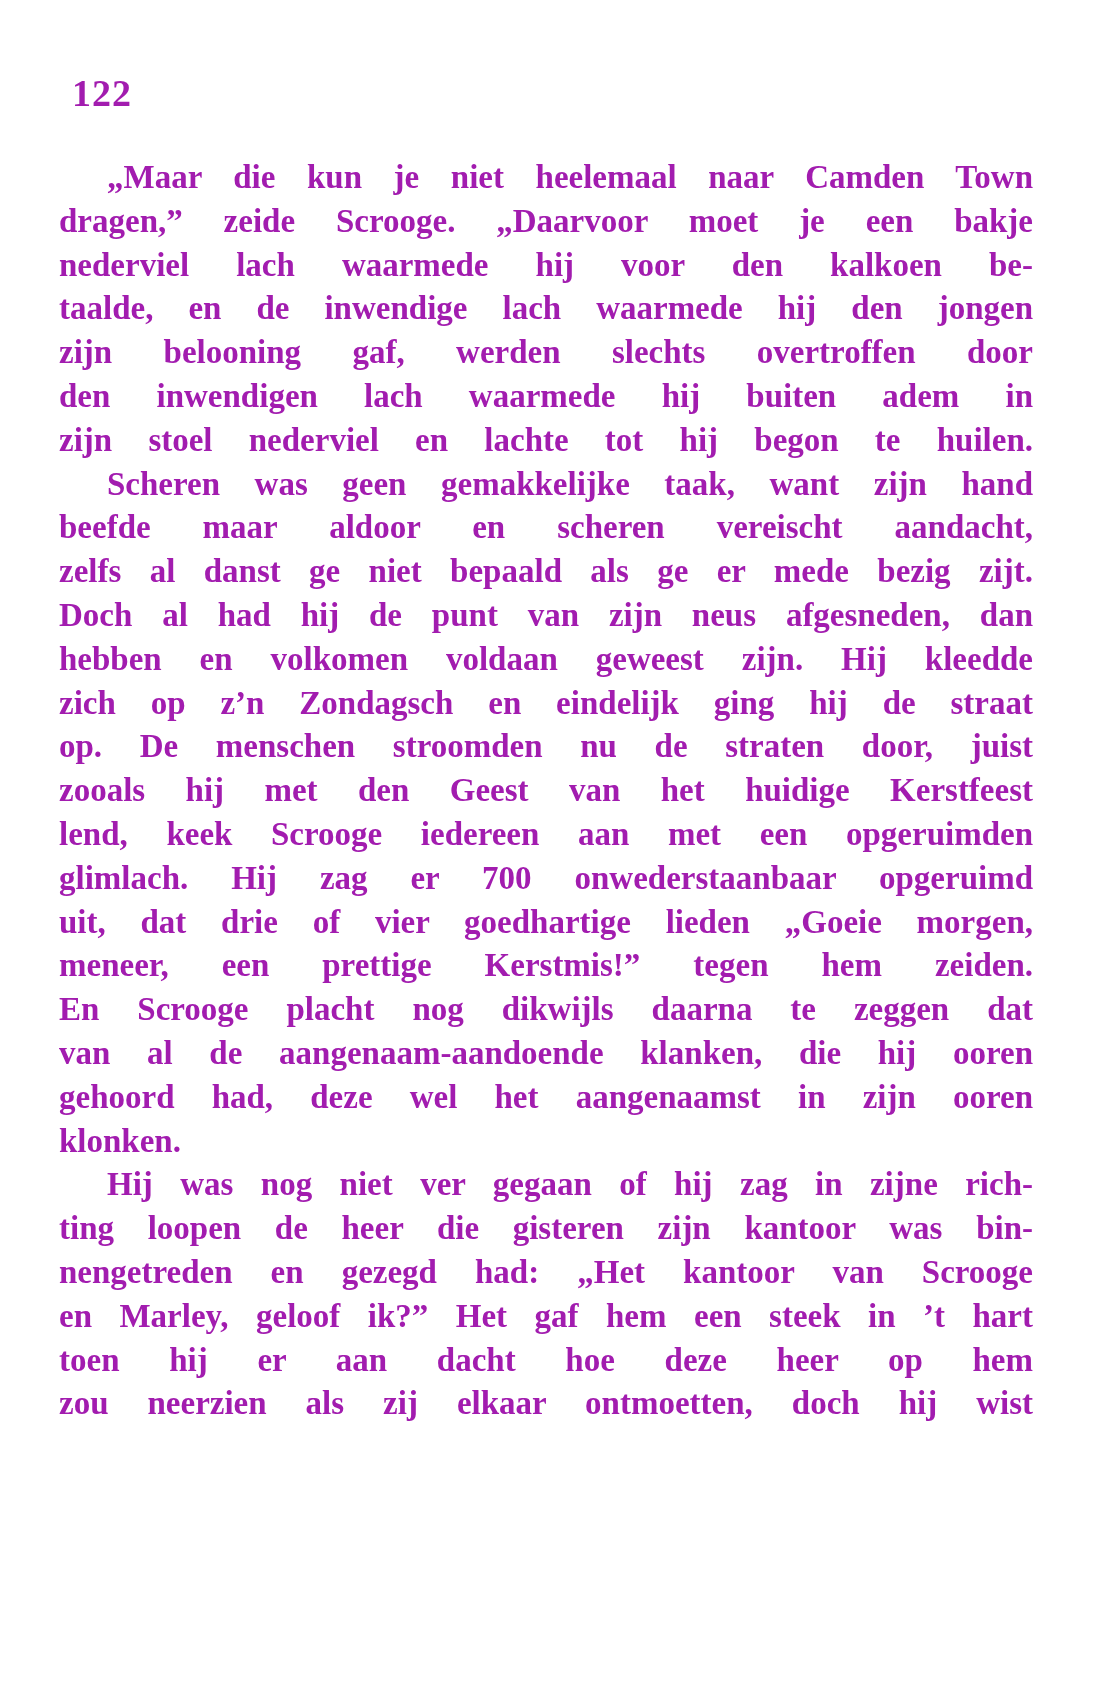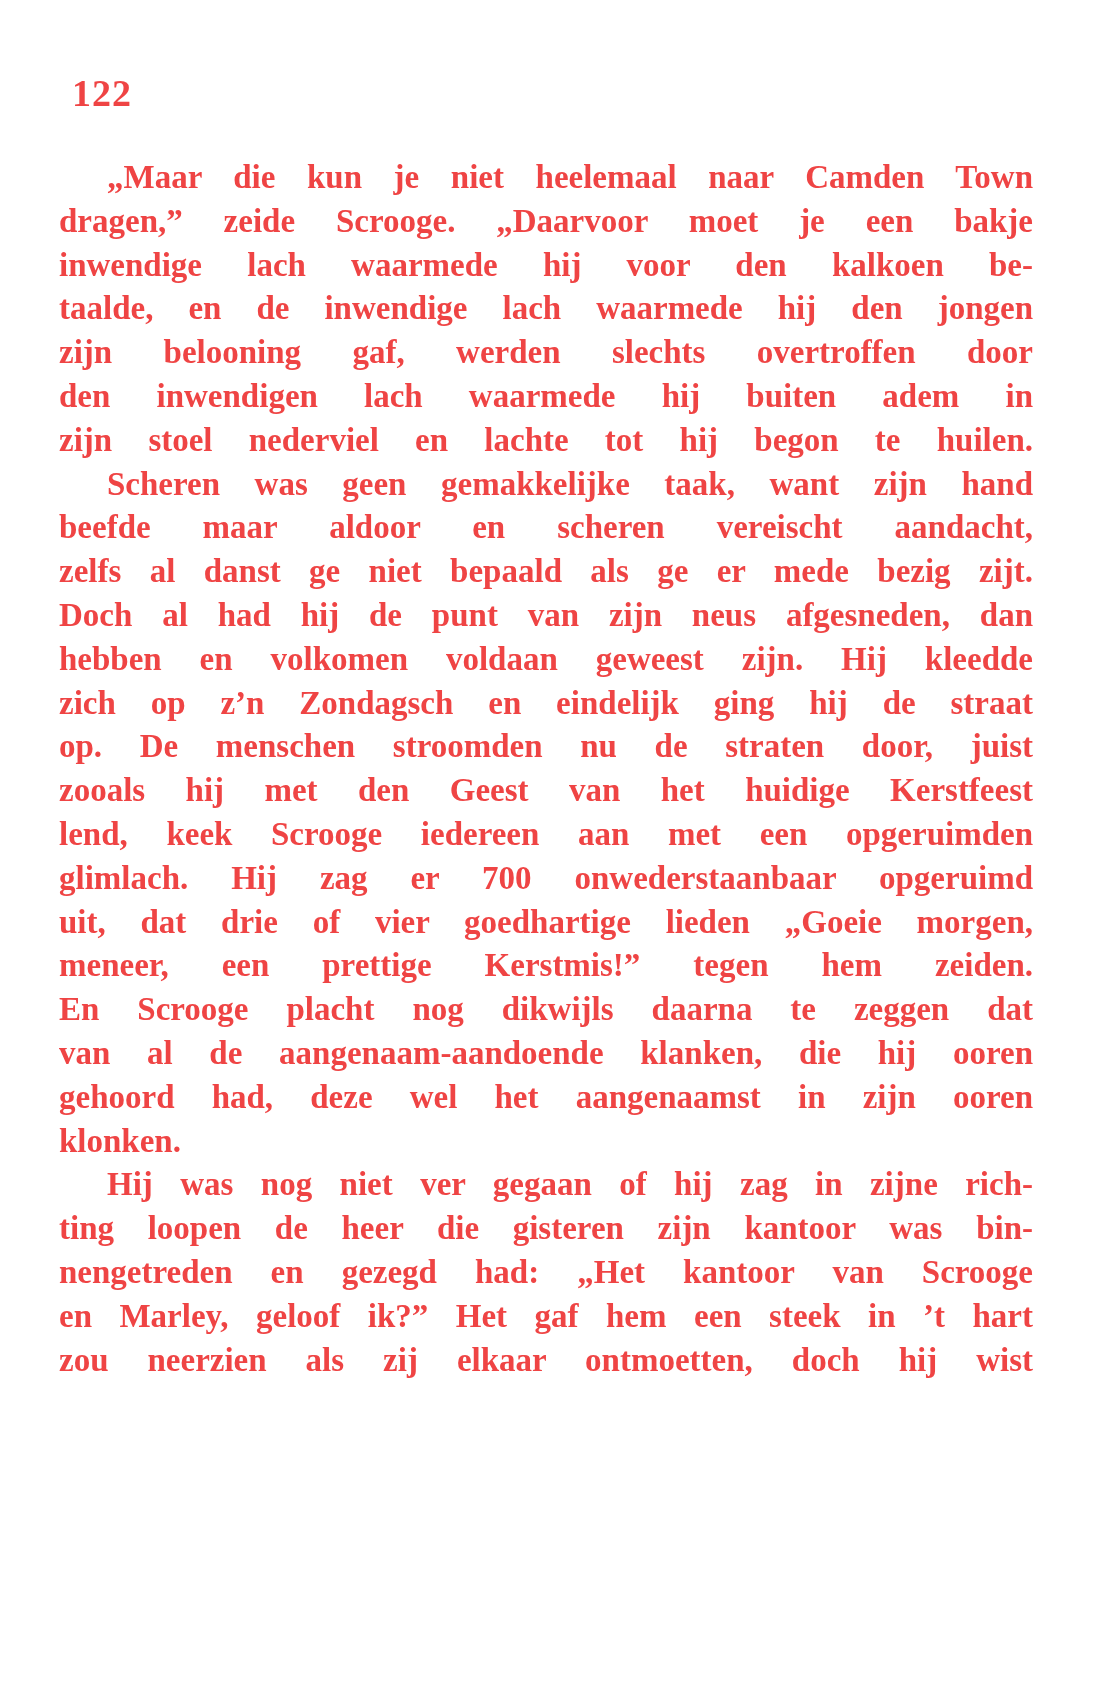--- a/index.html
+++ b/index.html
@@ -7,21 +7,21 @@
     padding: 0;
     background: #ffffff;
   }
   .page {
     position: relative;
     width: 1100px;
     height: 1700px;
     background: #ffffff;
     overflow: hidden;
     font-family: "Liberation Serif", "DejaVu Serif", serif;
-    color: #ef4444;
+    color: #a21caf;
   }
   .page-number {
     position: absolute;
     left: 72px;
     top: 74px;
     font-size: 38px;
     font-weight: bold;
     line-height: 1;
     letter-spacing: 1px;
   }
@@ -55,21 +55,21 @@
   <div class="page-number">122</div>
 
   <div class="text-block">
 
     <div class="paragraph">
       <div class="line first">„Maar die kun je niet heelemaal naar Camden Town</div>
       <div class="line">dragen,” zeide Scrooge. „Daarvoor moet je een bakje</div>
     </div>
 
     <div class="paragraph">
-      <div class="line">inwendige lach waarmede hij voor den kalkoen be-</div>
+      <div class="line">nederviel lach waarmede hij voor den kalkoen be-</div>
       <div class="line">taalde, en de inwendige lach waarmede hij den jongen</div>
       <div class="line">zijn belooning gaf, werden slechts overtroffen door</div>
       <div class="line">den inwendigen lach waarmede hij buiten adem in</div>
       <div class="line">zijn stoel nederviel en lachte tot hij begon te huilen.</div>
     </div>
 
     <div class="paragraph">
       <div class="line first">Scheren was geen gemakkelijke taak, want zijn hand</div>
       <div class="line">beefde maar aldoor en scheren vereischt aandacht,</div>
       <div class="line">zelfs al danst ge niet bepaald als ge er mede bezig zijt.</div>
@@ -86,17 +86,18 @@
       <div class="line">van al de aangenaam-aandoende klanken, die hij ooren</div>
       <div class="line">gehoord had, deze wel het aangenaamst in zijn ooren</div>
       <div class="line last">klonken.</div>
     </div>
 
     <div class="paragraph">
       <div class="line first">Hij was nog niet ver gegaan of hij zag in zijne rich-</div>
       <div class="line">ting loopen de heer die gisteren zijn kantoor was bin-</div>
       <div class="line">nengetreden en gezegd had: „Het kantoor van Scrooge</div>
       <div class="line">en Marley, geloof ik?” Het gaf hem een steek in ’t hart</div>
+      <div class="line">toen hij er aan dacht hoe deze heer op hem</div>
       <div class="line">zou neerzien als zij elkaar ontmoetten, doch hij wist</div>
     </div>
 
   </div>
 </div>
 
 </body></html>

